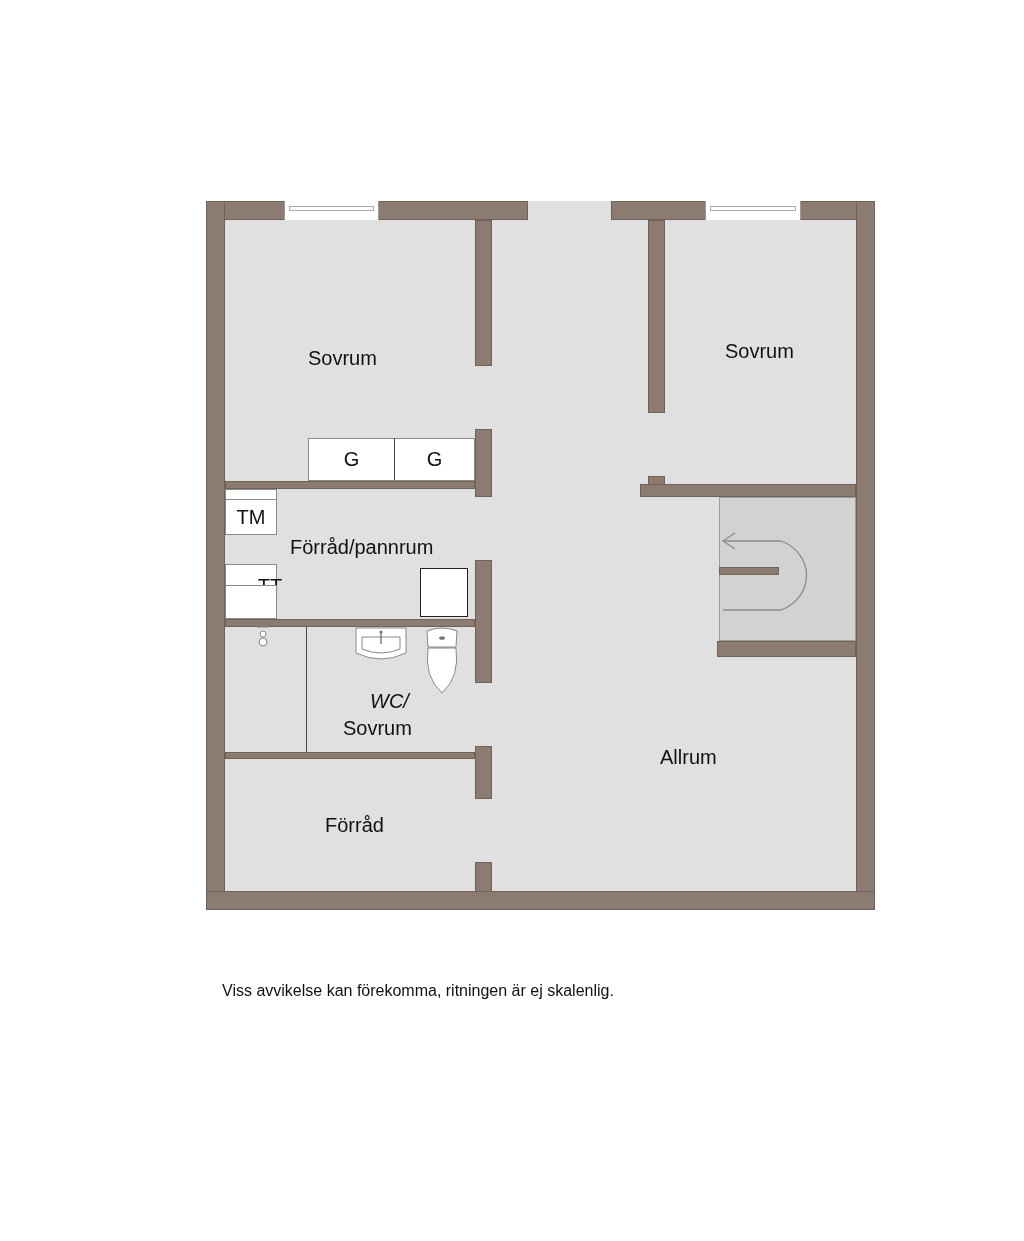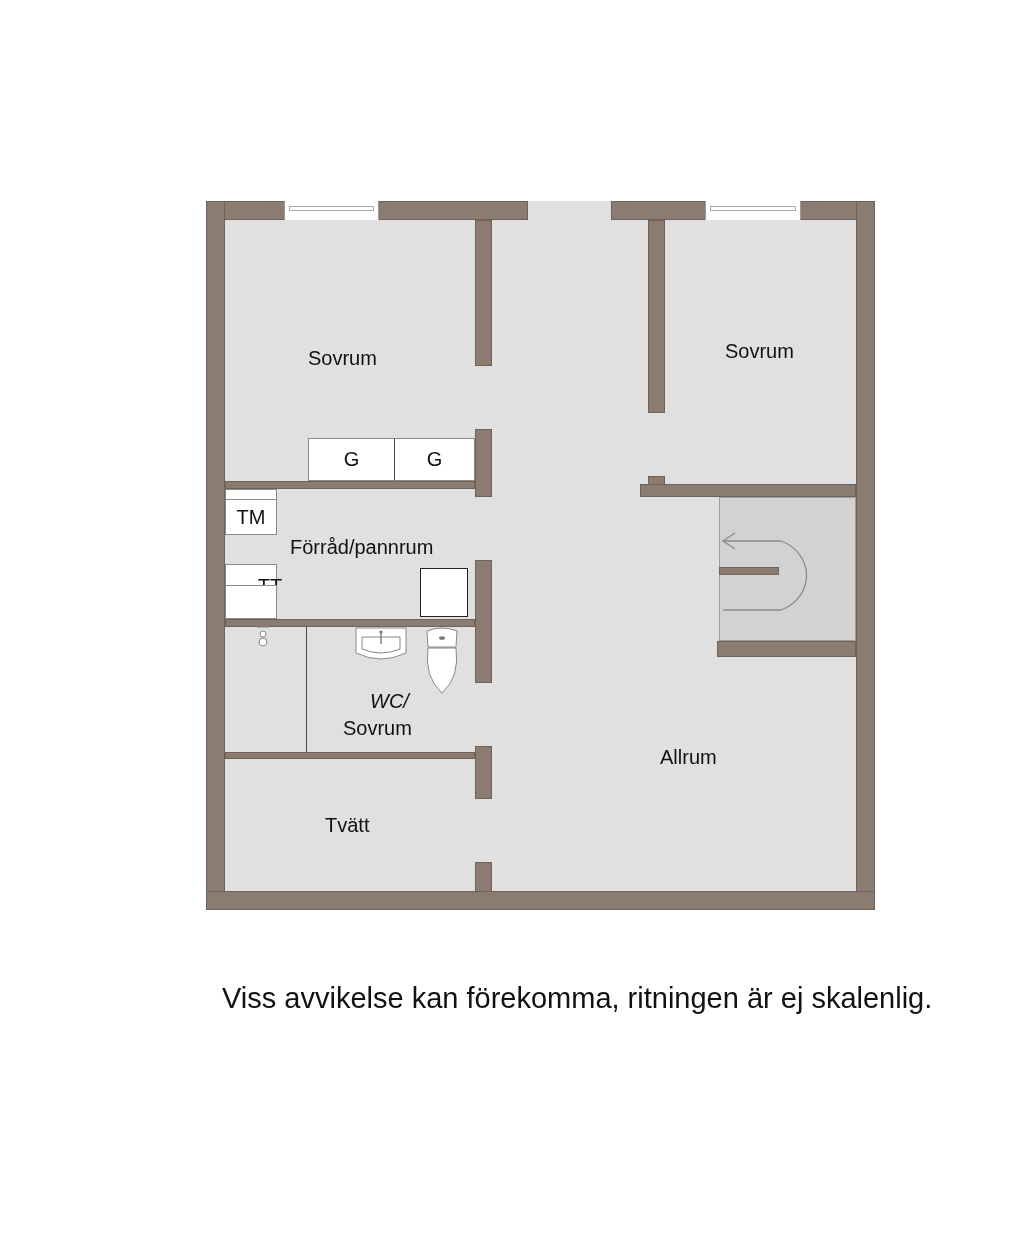--- a/index.html
+++ b/index.html
@@ -11,21 +11,21 @@
   .floor { position: absolute; background: #e0e0e0; }
   .stairs { position: absolute; background: #d2d2d2; border: 1px solid #9c9c9c; box-sizing: border-box; }
   .window { position: absolute; background: #ffffff; box-sizing: border-box;
             border-left: 1px solid #999; border-right: 1px solid #999; }
   .window .pane { position: absolute; left: 4px; right: 4px; top: 5px; height: 5px;
                   border: 1px solid #aaa; box-sizing: border-box; }
   .fixture { position: absolute; background: #ffffff; border: 1px solid #8a8a8a; box-sizing: border-box;
              display: flex; align-items: center; justify-content: center;
              font-size: 20px; color: #111; }
   .label { position: absolute; font-size: 20px; color: #111; text-align: center; line-height: 28px; white-space: nowrap; }
-  .disclaimer { position: absolute; left: 222px; top: 982px; font-size: 29px; color: #111; white-space: nowrap; }
+  .disclaimer { position: absolute; left: 222px; top: 982px; font-size: 16px; color: #111; white-space: nowrap; }
   .thinline { position: absolute; background: #444; }
 </style>
 </head>
 <body>
 
 <div class="plan">
 
   <div class="floor" style="left:206px;top:201px;width:669px;height:709px;"></div>
   <div class="floor" style="left:528px;top:201px;width:83px;height:20px;"></div>
 
@@ -97,18 +97,18 @@
     <path d="M3 4 Q18 -2 33 4 L32 20 H4 Z" fill="#fff" stroke="#888" stroke-width="1"></path>
     <ellipse cx="18" cy="11" rx="3" ry="1.8" fill="#777"></ellipse>
     <path d="M4 21 H32 Q36 50 18 66 Q0 50 4 21 Z" fill="#fff" stroke="#888" stroke-width="1"></path>
   </svg>
 
   <div class="label" style="left:308px;top:344px;">Sovrum</div>
   <div class="label" style="left:725px;top:337px;">Sovrum</div>
   <div class="label" style="left:290px;top:533px;">Förråd/pannrum</div>
   <div class="label" style="left:370px;top:687px;font-style:italic;">WC/</div>
   <div class="label" style="left:343px;top:714px;">Sovrum</div>
-  <div class="label" style="left:325px;top:811px;">Tvätt</div>
+  <div class="label" style="left:325px;top:811px;">Förråd</div>
   <div class="label" style="left:628px;top:743px;margin-left:32px;">Allrum</div>
 
 </div>
 
 <div class="disclaimer">Viss avvikelse kan förekomma, ritningen är ej skalenlig.</div>
 
 </body></html>

